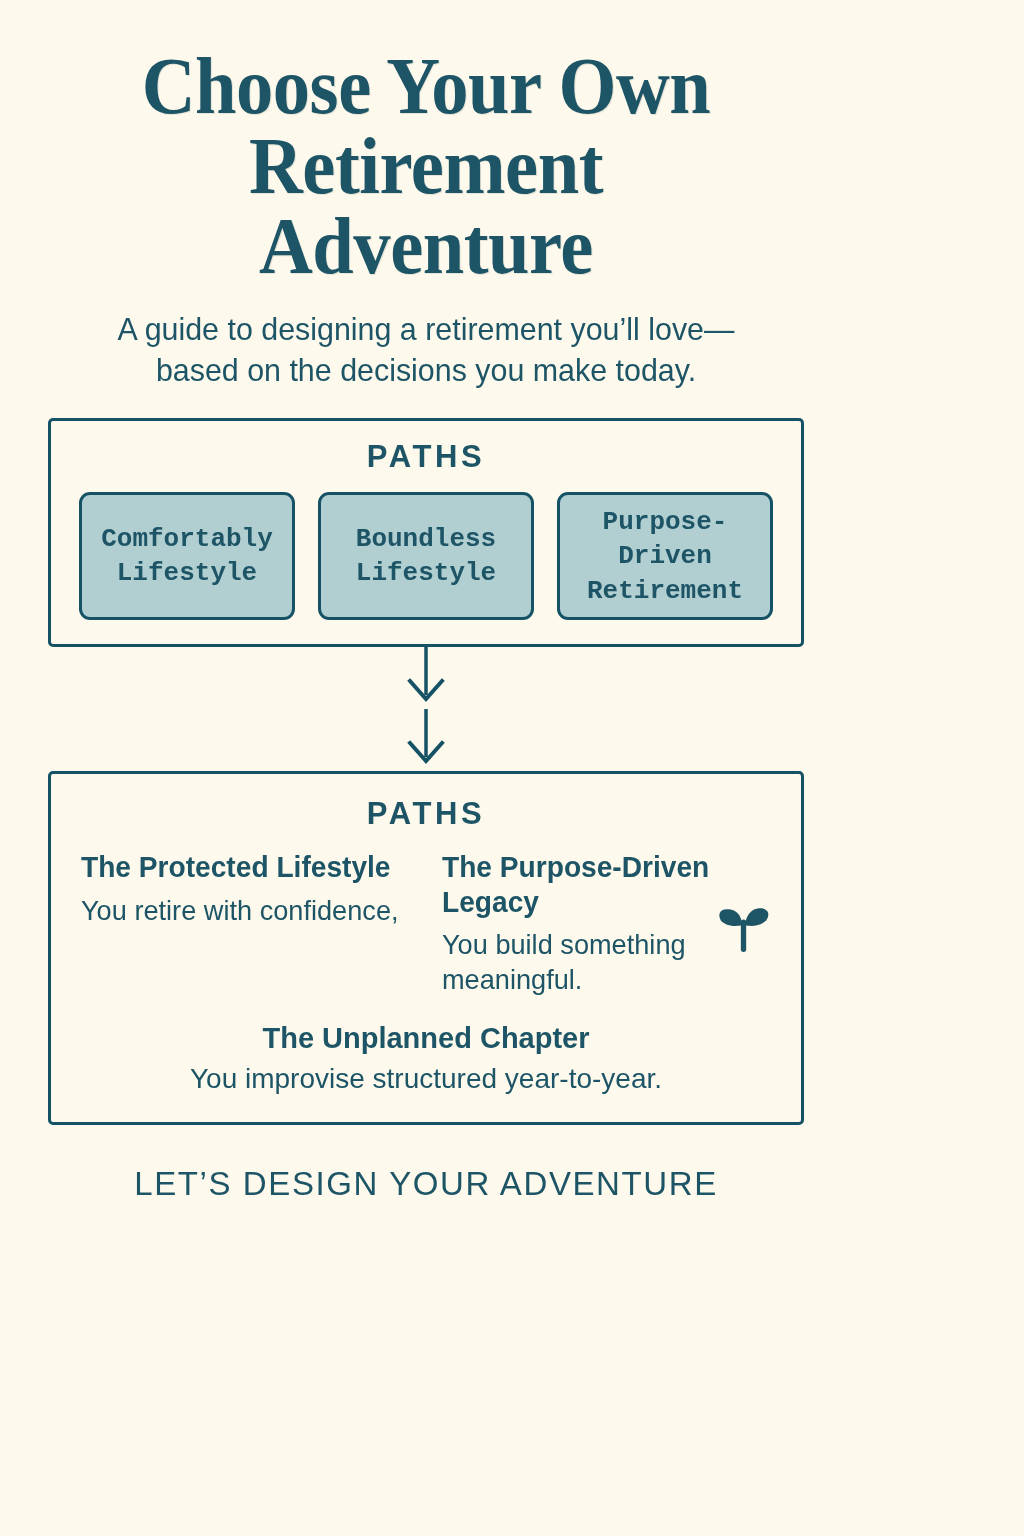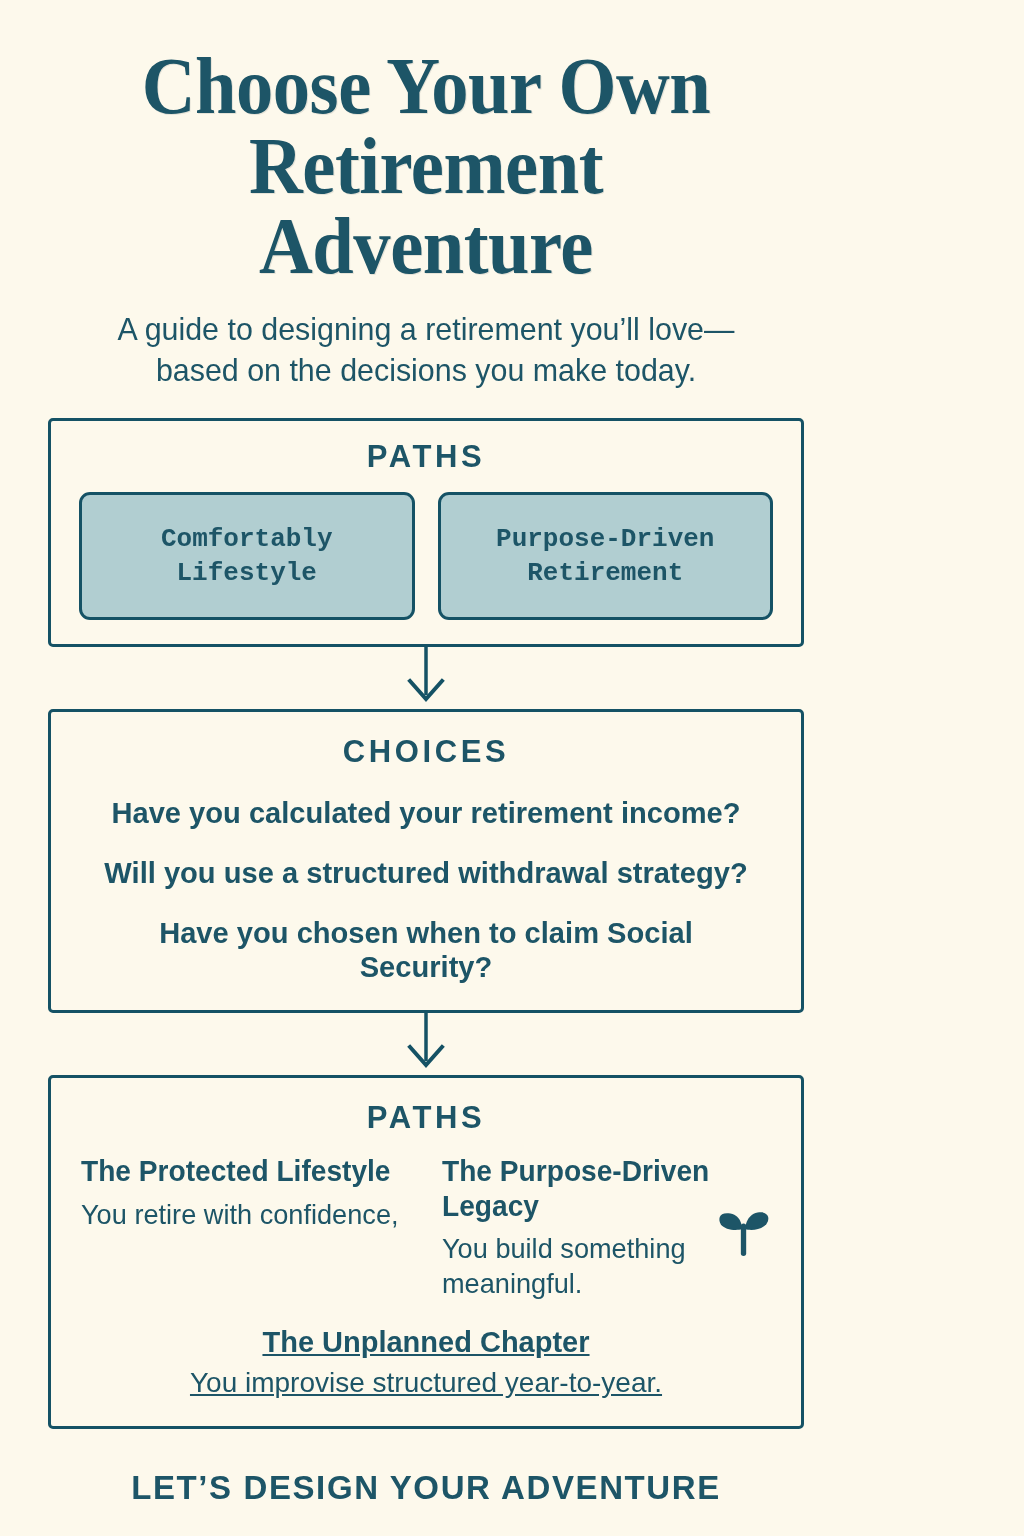--- a/index.html
+++ b/index.html
@@ -163,34 +163,33 @@
     right: -4px;
     top: 46px;
     width: 62px;
     height: 62px;
   }
   .sprout-icon svg { display: block; width: 100%; height: 100%; }
 
   .ending-center {
     text-align: center;
     margin-top: 24px;
-    text-decoration: underline;
   }
   .ending-center .ending-title,
   .ending-center .ending-desc {
     transform: none;
     max-width: none;
   }
   .ending-center .ending-desc { margin-top: 6px; }
 
   
   .footer-cta {
     text-align: center;
     font-size: 33px;
-    font-weight: bold;
+    font-weight: normal;
     letter-spacing: 1.6px;
     color: #1d5567;
     margin-top: 40px;
   }
 </style>
 </head>
 <body>
 
 <div class="page">
 
@@ -208,48 +207,46 @@
     <div class="section-heading">PATHS</div>
     <div class="paths-row">
 
       <div class="path-card">
         <span>
           <span>Comfortably</span><br>
           <span>Lifestyle</span>
         </span>
       </div>
 
+      <div class="path-card">
+        <span>
+          <span>Boundless</span><br>
+          <span>Lifestyle</span>
+        </span>
+      </div>
 
       <div class="path-card">
         <span>
           <span>Purpose-Driven</span><br>
           <span>Retirement</span>
         </span>
       </div>
 
     </div>
   </div>
 
   <div class="connector">
     <span>
       <svg width="44" height="62" viewBox="0 0 44 62" fill="none">
         <path d="M22 0 L22 48" stroke="#155265" stroke-width="3.5"></path>
         <path d="M6 34 L22 52 L38 34" stroke="#155265" stroke-width="4" fill="none" stroke-linecap="square"></path>
       </svg>
     </span>
   </div>
 
-  <div class="section-box choices-box">
-    <div class="section-heading">CHOICES</div>
-    <ul class="choices-list">
-      <li class="choice-item">Have you calculated your retirement income?</li>
-      <li class="choice-item">Will you use a structured withdrawal strategy?</li>
-      <li class="choice-item">Have you chosen when to claim Social Security?</li>
-    </ul>
-  </div>
 
   <div class="connector">
     <span>
       <svg width="44" height="62" viewBox="0 0 44 62" fill="none">
         <path d="M22 0 L22 48" stroke="#155265" stroke-width="3.5"></path>
         <path d="M6 34 L22 52 L38 34" stroke="#155265" stroke-width="4" fill="none" stroke-linecap="square"></path>
       </svg>
     </span>
   </div>
 

